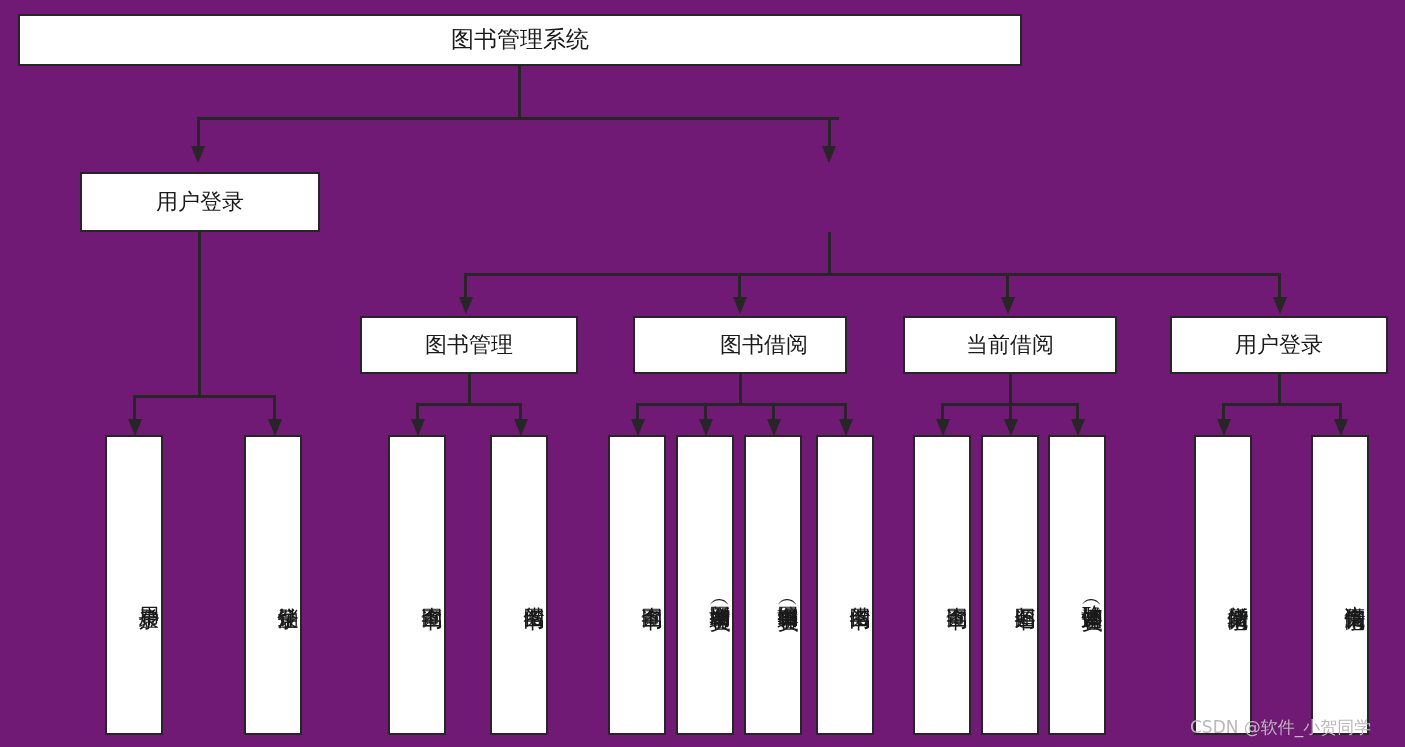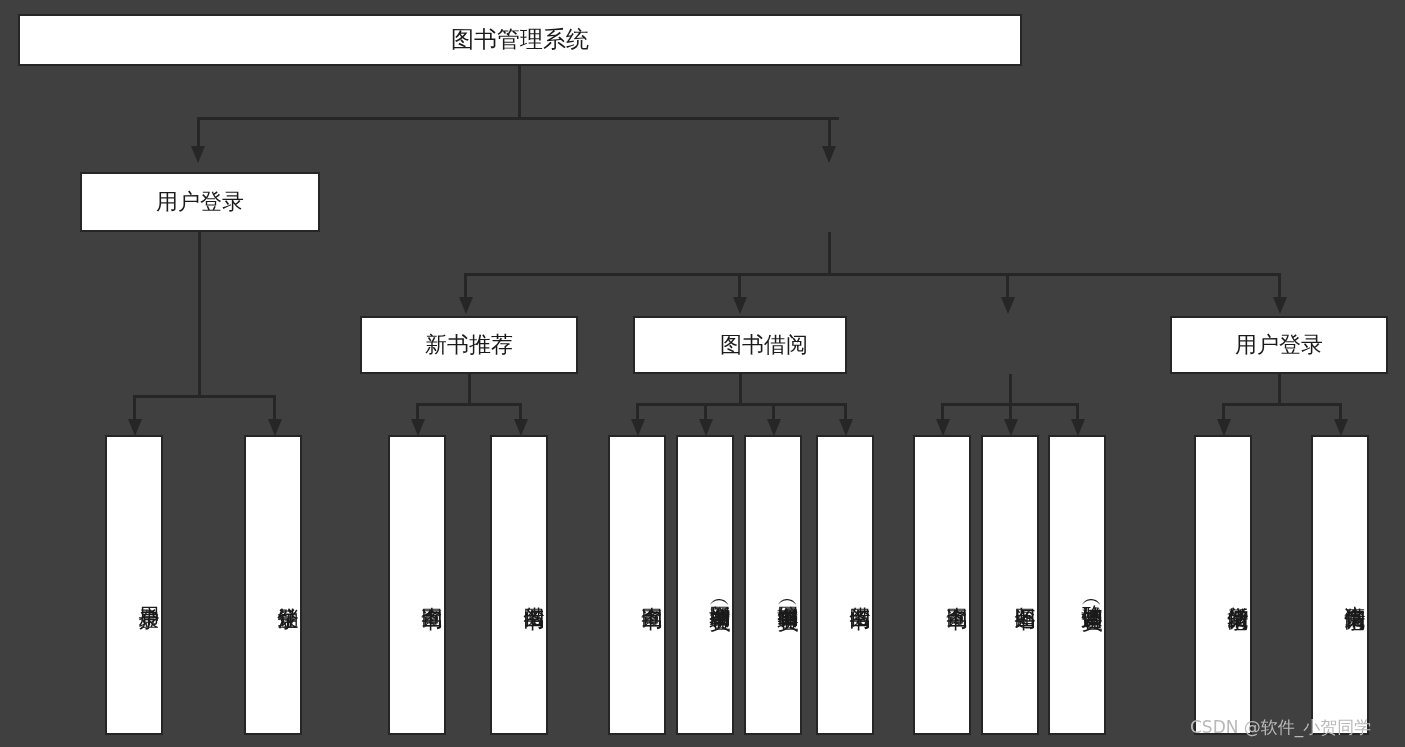--- a/index.html
+++ b/index.html
@@ -7,21 +7,21 @@
     padding: 0;
     background: #ffffff;
   }
   body {
     font-family: "DejaVu Sans", "Liberation Sans", sans-serif;
   }
   #canvas {
     position: relative;
     width: 1405px;
     height: 747px;
-    background: #404040;
+    background: #701a75;
     overflow: hidden;
   }
   .node {
     position: absolute;
     box-sizing: border-box;
     border: 2px solid #262626;
     background: #ffffff;
     display: flex;
     align-items: center;
     justify-content: center;
@@ -107,24 +107,27 @@
   <div class="edge vline" style="left:464px; top:273px; height:25px;"></div>
   <div class="arrow" style="left:459px; top:297px;"></div>
   <div class="edge vline" style="left:738px; top:273px; height:25px;"></div>
   <div class="arrow" style="left:733px; top:297px;"></div>
   <div class="edge vline" style="left:1006px; top:273px; height:25px;"></div>
   <div class="arrow" style="left:1001px; top:297px;"></div>
   <div class="edge vline" style="left:1278px; top:273px; height:25px;"></div>
   <div class="arrow" style="left:1273px; top:297px;"></div>
 
   <div class="node h" style="left:360px; top:316px; width:218px; height:58px;">
-    <span>新书推荐</span>
+    <span>图书管理</span>
   </div>
   <div class="node h" style="left:633px; top:316px; width:214px; height:58px;padding-left:48px;">
     <span>图书借阅</span>
+  </div>
+  <div class="node h" style="left:903px; top:316px; width:214px; height:58px;">
+    <span>当前借阅</span>
   </div>
   <div class="node h" style="left:1170px; top:316px; width:218px; height:58px;">
     <span>用户登录</span>
   </div>
 
   <div class="edge vline" style="left:468px; top:374px; height:31px;"></div>
   <div class="edge hline" style="left:416px; top:403px; width:106px;"></div>
   <div class="edge vline" style="left:416px; top:403px; height:17px;"></div>
   <div class="arrow" style="left:411px; top:419px;"></div>
   <div class="edge vline" style="left:519px; top:403px; height:17px;"></div>

